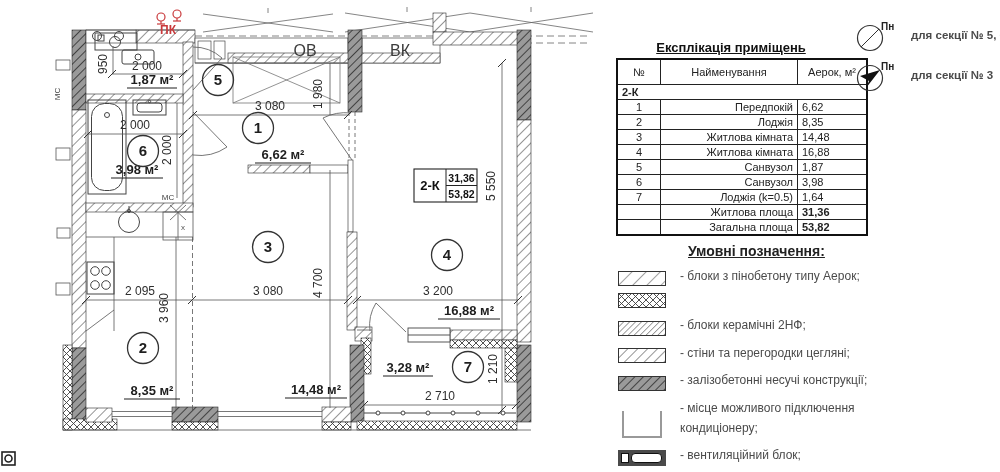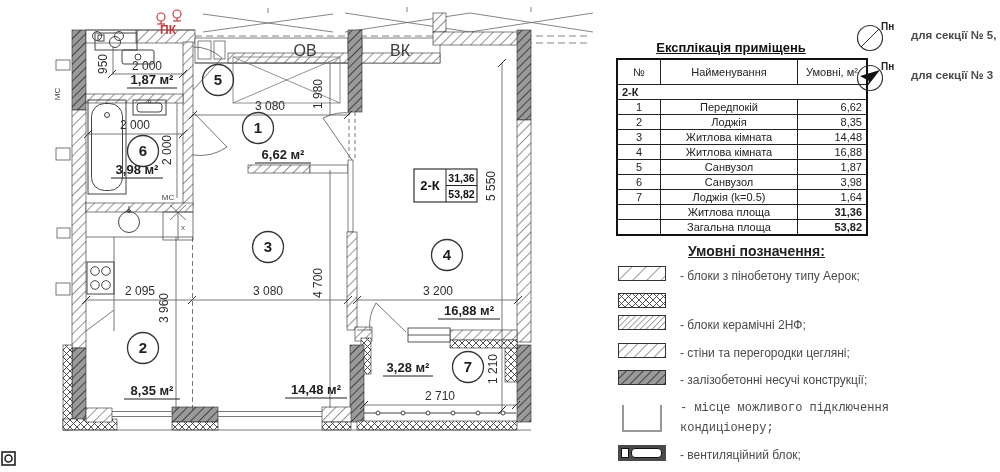--- a/index.html
+++ b/index.html
@@ -9,32 +9,32 @@
   
   .expl-title{position:absolute;left:616px;top:40px;width:230px;text-align:center;
     font-weight:bold;font-size:13px;text-decoration:underline;color:#111;}
   table.expl{position:absolute;left:616px;top:58px;width:230px;border-collapse:collapse;
     font-size:11px;color:#222;table-layout:fixed;border:2px solid #111;}
   .expl th,.expl td{border:1px solid #222;padding:0 4px;height:14px;line-height:1.15;
     overflow:hidden;white-space:nowrap;font-weight:normal;}
   .expl .hdr th{height:24px;text-align:center;}
   .expl .group td{font-weight:bold;text-align:left;}
   .expl .num{text-align:center;width:34px;}
-  .expl .nm{width:128px;text-align:center;}
-  .expl .ar{text-align:right;width:60px;}
+  .expl .nm{width:128px;text-align:right;}
+  .expl .ar{text-align:left;width:60px;}
   .expl .tot .ar{font-weight:bold;}
   
   .compass-row{position:absolute;display:flex;align-items:center;gap:8px;text-align:center;}
   .compass-caption{font-size:11.5px;color:#4a4a4a;white-space:nowrap;font-weight:bold;}
   
   .legend{position:absolute;left:618px;top:243px;width:382px;}
   .legend-title{margin:0 0 2px 70px;font-weight:bold;font-size:14px;
     text-decoration:underline;color:#222;}
-  .legend-item{display:flex;align-items:flex-start;margin-top:7px;}
-  .legend-item.tall{align-items:center;font-family:Liberation Mono, monospace;}
+  .legend-item{display:flex;align-items:flex-end;margin-top:7px;}
+  .legend-item.tall{align-items:flex-end;}
   .icon-cell{width:54px;flex:0 0 54px;display:flex;}
   .legend-text{font-size:12px;color:#4a4a4a;margin-left:8px;white-space:nowrap;line-height:1.7;}
   .u-icon{width:36px;height:25px;border-left:2px solid #999;border-right:2px solid #999;
     border-bottom:2px solid #999;margin-left:4px;margin-top:2px;}
   .vent-icon{width:48px;height:16px;background:#4a4a4a;position:relative;}
   .vent-icon .win{position:absolute;left:13px;top:3px;width:29px;height:8px;background:#fff;
     border:1px solid #111;border-radius:4px;}
   .vent-icon .sq{position:absolute;left:3px;top:3px;width:6px;height:8px;background:#fff;border:1px solid #111;}
   svg text{font-family:"Liberation Sans",sans-serif;}
 </style>
@@ -347,21 +347,21 @@
     <text x="461.5" y="198" font-size="10.5" font-weight="bold" fill="#111" text-anchor="middle">53,82</text>
   </g>
 </svg>
 
 <div class="expl-title">Експлікація приміщень</div>
 <table class="expl">
   <tbody>
       <tr class="hdr">
     <th class="num">№</th>
     <th class="nm">Найменування</th>
-    <th class="ar">Умовні, м²</th>
+    <th class="ar">Аерок, м²</th>
   </tr>
   <tr class="group">
     <td colspan="3">2-К</td>
   </tr>
   <tr>
     <td class="num">1</td>
     <td class="nm">Передпокій</td>
     <td class="ar">6,62</td>
   </tr>
   <tr>

